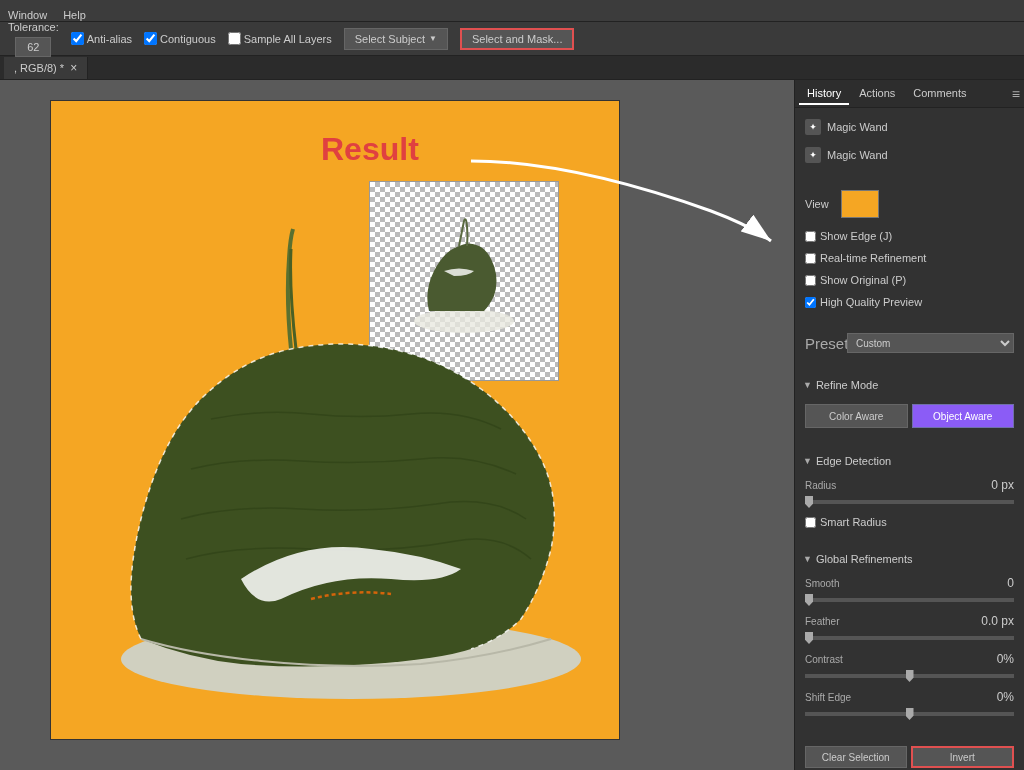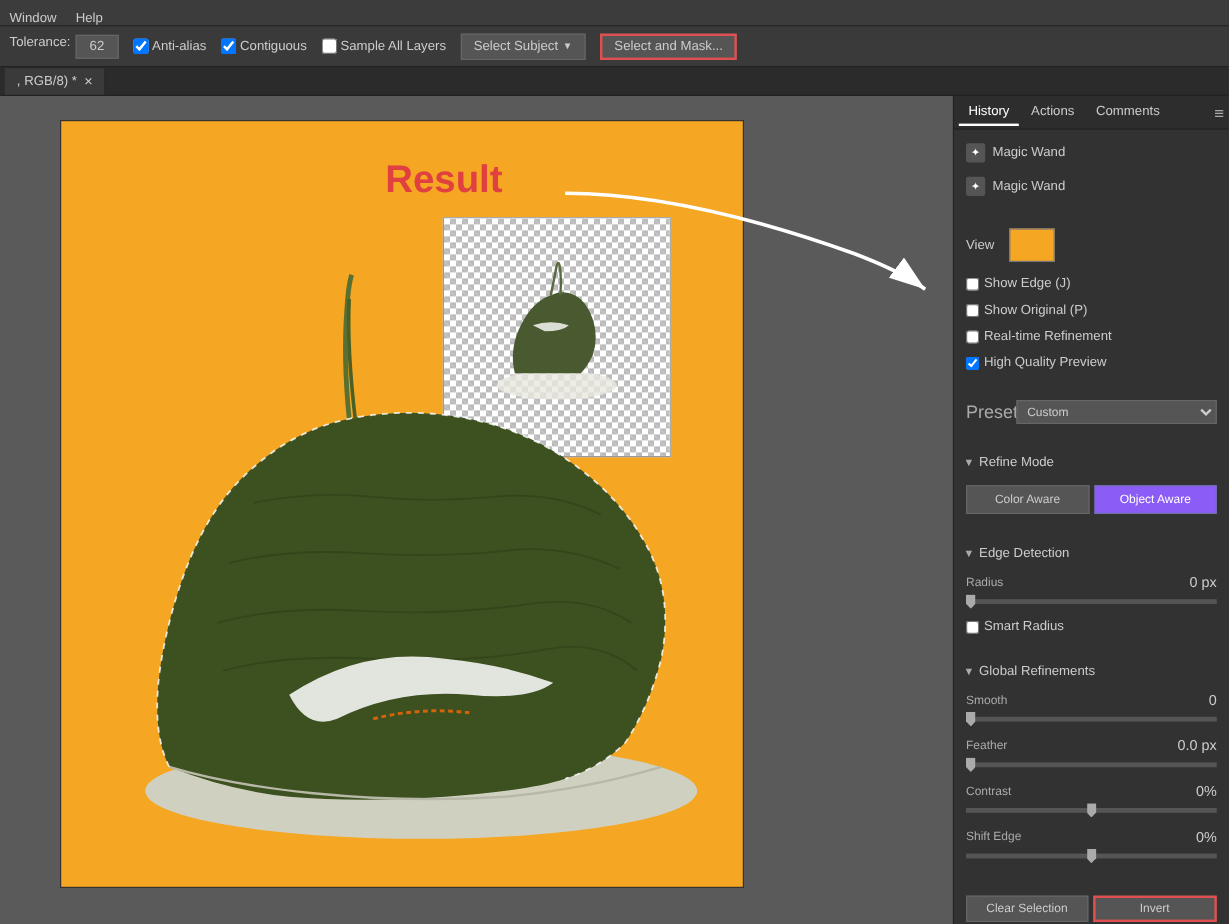--- a/index.html
+++ b/index.html
@@ -34,23 +34,25 @@
       background: #3a3a3a;
       height: 34px;
       display: flex;
       align-items: center;
       padding: 0 8px;
       gap: 12px;
       border-bottom: 1px solid #222;
     }
     .toolbar-item {
       display: flex;
+      align-items: center;
       gap: 4px;
       font-size: 11px;
       color: #ccc;
+      flex-direction: column;
     }
     .toolbar-input {
       background: #555;
       border: 1px solid #666;
       color: #ccc;
       height: 20px;
       width: 36px;
       text-align: center;
       font-size: 11px;
       padding: 0 3px;
@@ -557,25 +559,25 @@
         <span class="view-label">View</span>
         <div class="view-thumbnail"></div>
       </div>
 
       <div class="checkbox-row">
         <input type="checkbox" style="">
         <span>Show Edge (J)</span>
       </div>
       <div class="checkbox-row">
         <input type="checkbox" style="">
-        <span>Show Original (P)</span>
+        <span>Real-time Refinement</span>
       </div>
       <div class="checkbox-row">
         <input type="checkbox" style="">
-        <span>Real-time Refinement</span>
+        <span>Show Original (P)</span>
       </div>
       <div class="checkbox-row">
         <input type="checkbox" checked="" style="">
         <span>High Quality Preview</span>
       </div>
 
       <div class="divider"></div>
 
       <div class="preset-row">
         <span class="preset-label">Preset</span>

